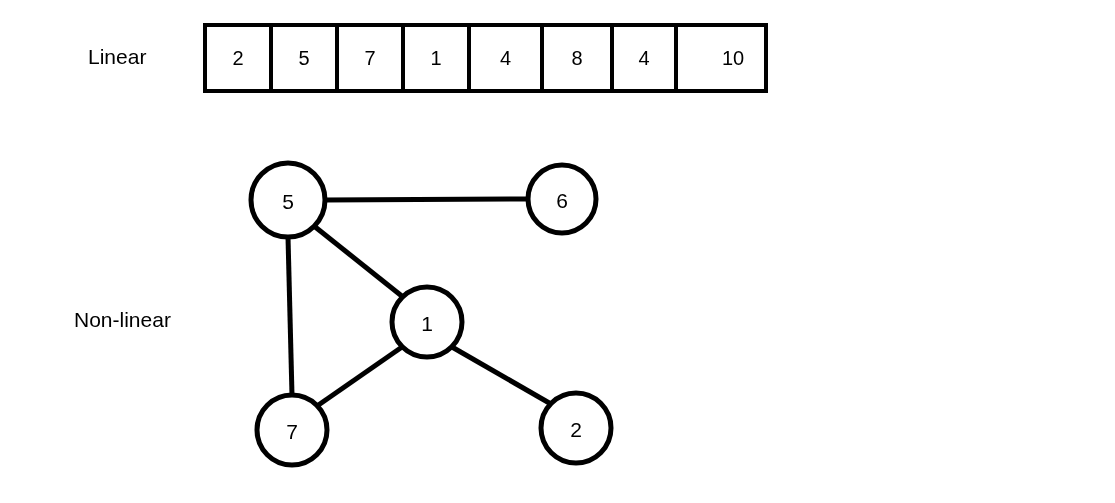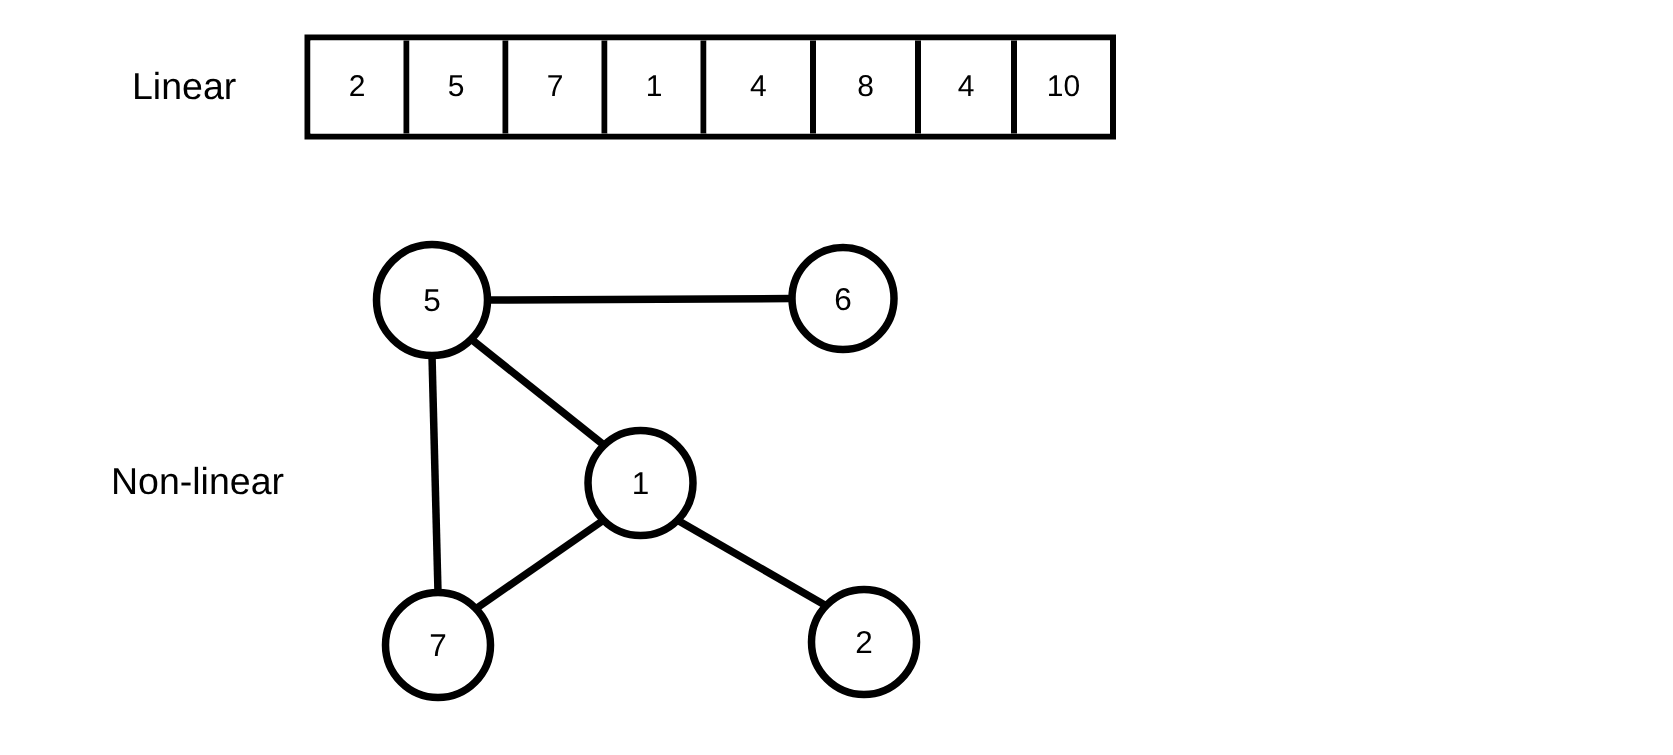--- a/index.html
+++ b/index.html
@@ -11,21 +11,21 @@
     position: relative;
     width: 1115px;
     height: 503px;
     background: #ffffff;
     font-family: "Liberation Sans", sans-serif;
     overflow: hidden;
   }
   .section-label {
     position: absolute;
     color: #000000;
-    font-size: 25px;
+    font-size: 21px;
     font-weight: 400;
     white-space: nowrap;
     line-height: 1;
   }
   #label-linear {
     left: 88px;
     top: 46px;
   }
   #label-nonlinear {
     left: 74px;
@@ -51,21 +51,21 @@
     border-right: 4px solid #000000;
     background: #ffffff;
   }
   .array-cell:last-child {
     border-right: none;
   }
   .array-cell.w66 { width: 66px; }
   .array-cell.w73 { width: 73px; }
   .array-cell.w70 { width: 70px; }
   .array-cell.w64 { width: 64px; }
-  .array-cell.w62 { width: 62px; }
+  .array-cell.w62 { width: 62px; margin-left: 24px; }
   #graph-structure {
     position: absolute;
     left: 0;
     top: 0;
     width: 1115px;
     height: 503px;
     pointer-events: none;
   }
   #graph-structure text {
     font-family: "Liberation Sans", sans-serif;

